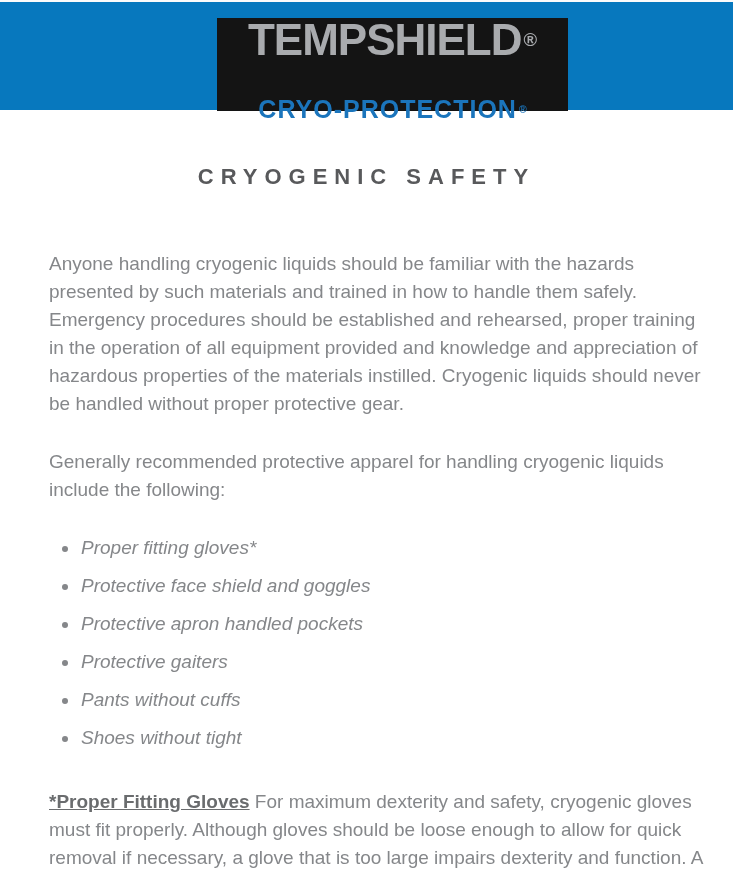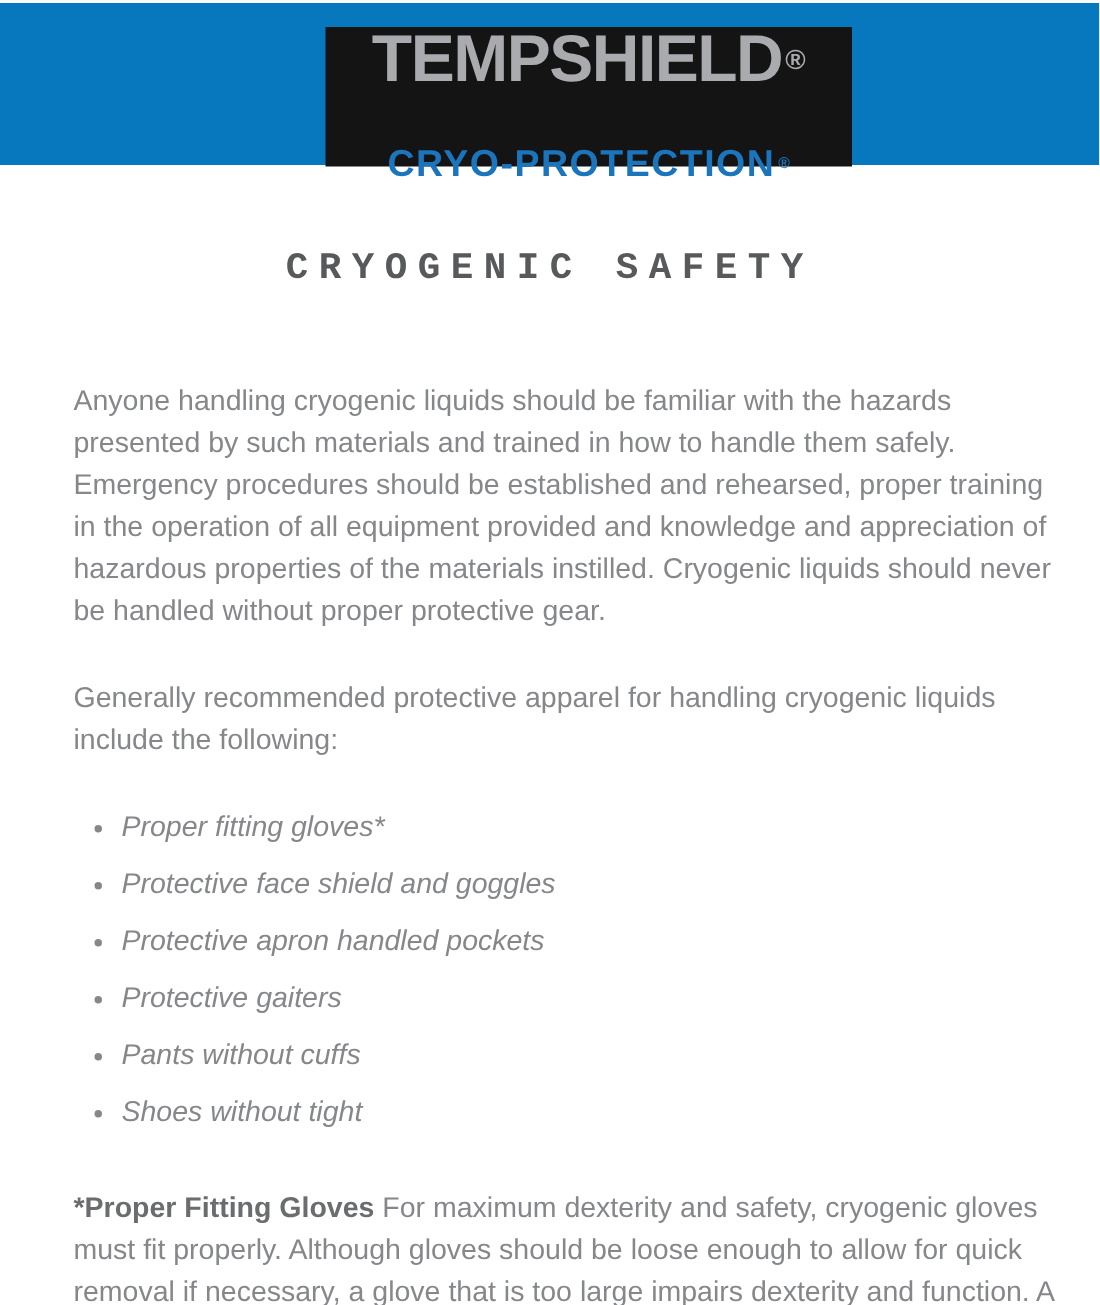--- a/index.html
+++ b/index.html
@@ -67,25 +67,24 @@
   .tagline-line .reg {
     font-size: 0.42em;
     vertical-align: 0.7em;
     margin-left: 2px;
     letter-spacing: 0;
   }
   .page-title {
     margin: 54px 0 0 0;
     text-align: center;
     color: var(--title-color, #58595B);
-    font-size: 25px;
+    font-size: 22px;
     font-weight: bold;
     letter-spacing: 7px;
     line-height: 1.2;
-    font-family: Liberation Mono, monospace;
   }
   .content {
     margin: 0 20px 0 49px;
     color: var(--body-color, #85878A);
     font-size: 19px;
     line-height: 28px;
   }
   .content .para-intro { margin: 60px 0 0 0; }
   .content .para-apparel { margin: 30px 0 0 0; }
   .apparel-list {
@@ -93,20 +92,21 @@
     padding: 0 0 0 31px;
     list-style: disc;
     font-style: italic;
   }
   .apparel-list li { margin: 0 0 10px 0; padding-left: 1px; }
   .apparel-list li:last-child { margin-bottom: 0; }
   .para-footnote { margin: 36px 0 0 0; }
   .para-footnote strong {
     color: var(--footnote-lead-color, #6A6C6E);
     font-weight: bold;
+    text-decoration: underline;
   }
 </style>
 </head>
 <body>
 
 <div class="page">
   <div class="top-strip"></div>
 
   <header class="header-band">
     <div class="logo-box">

